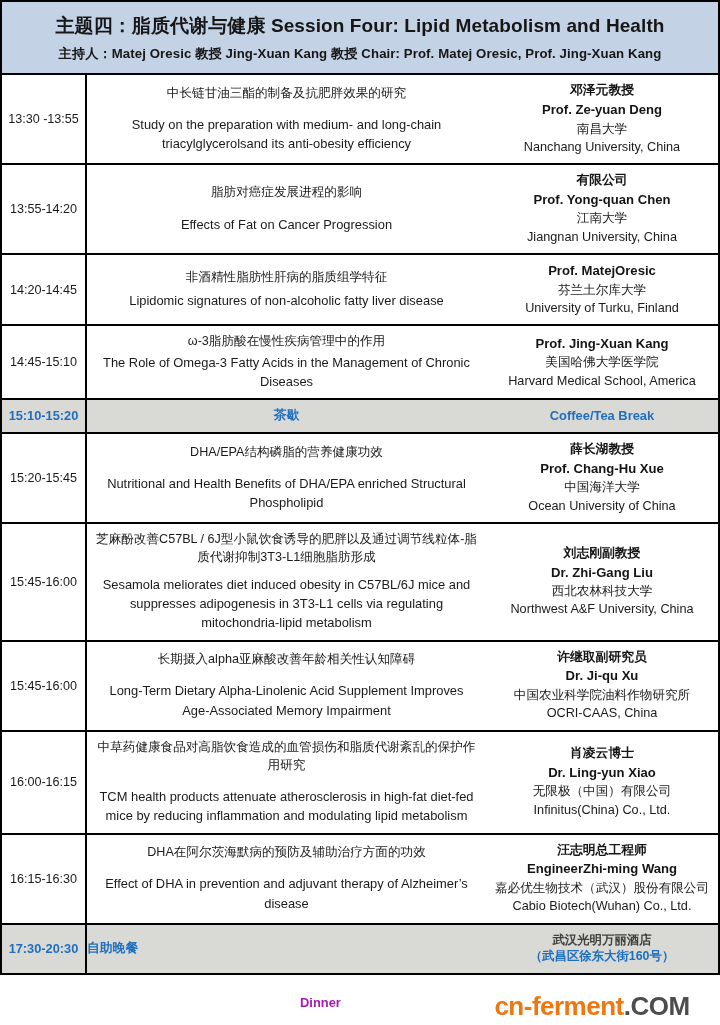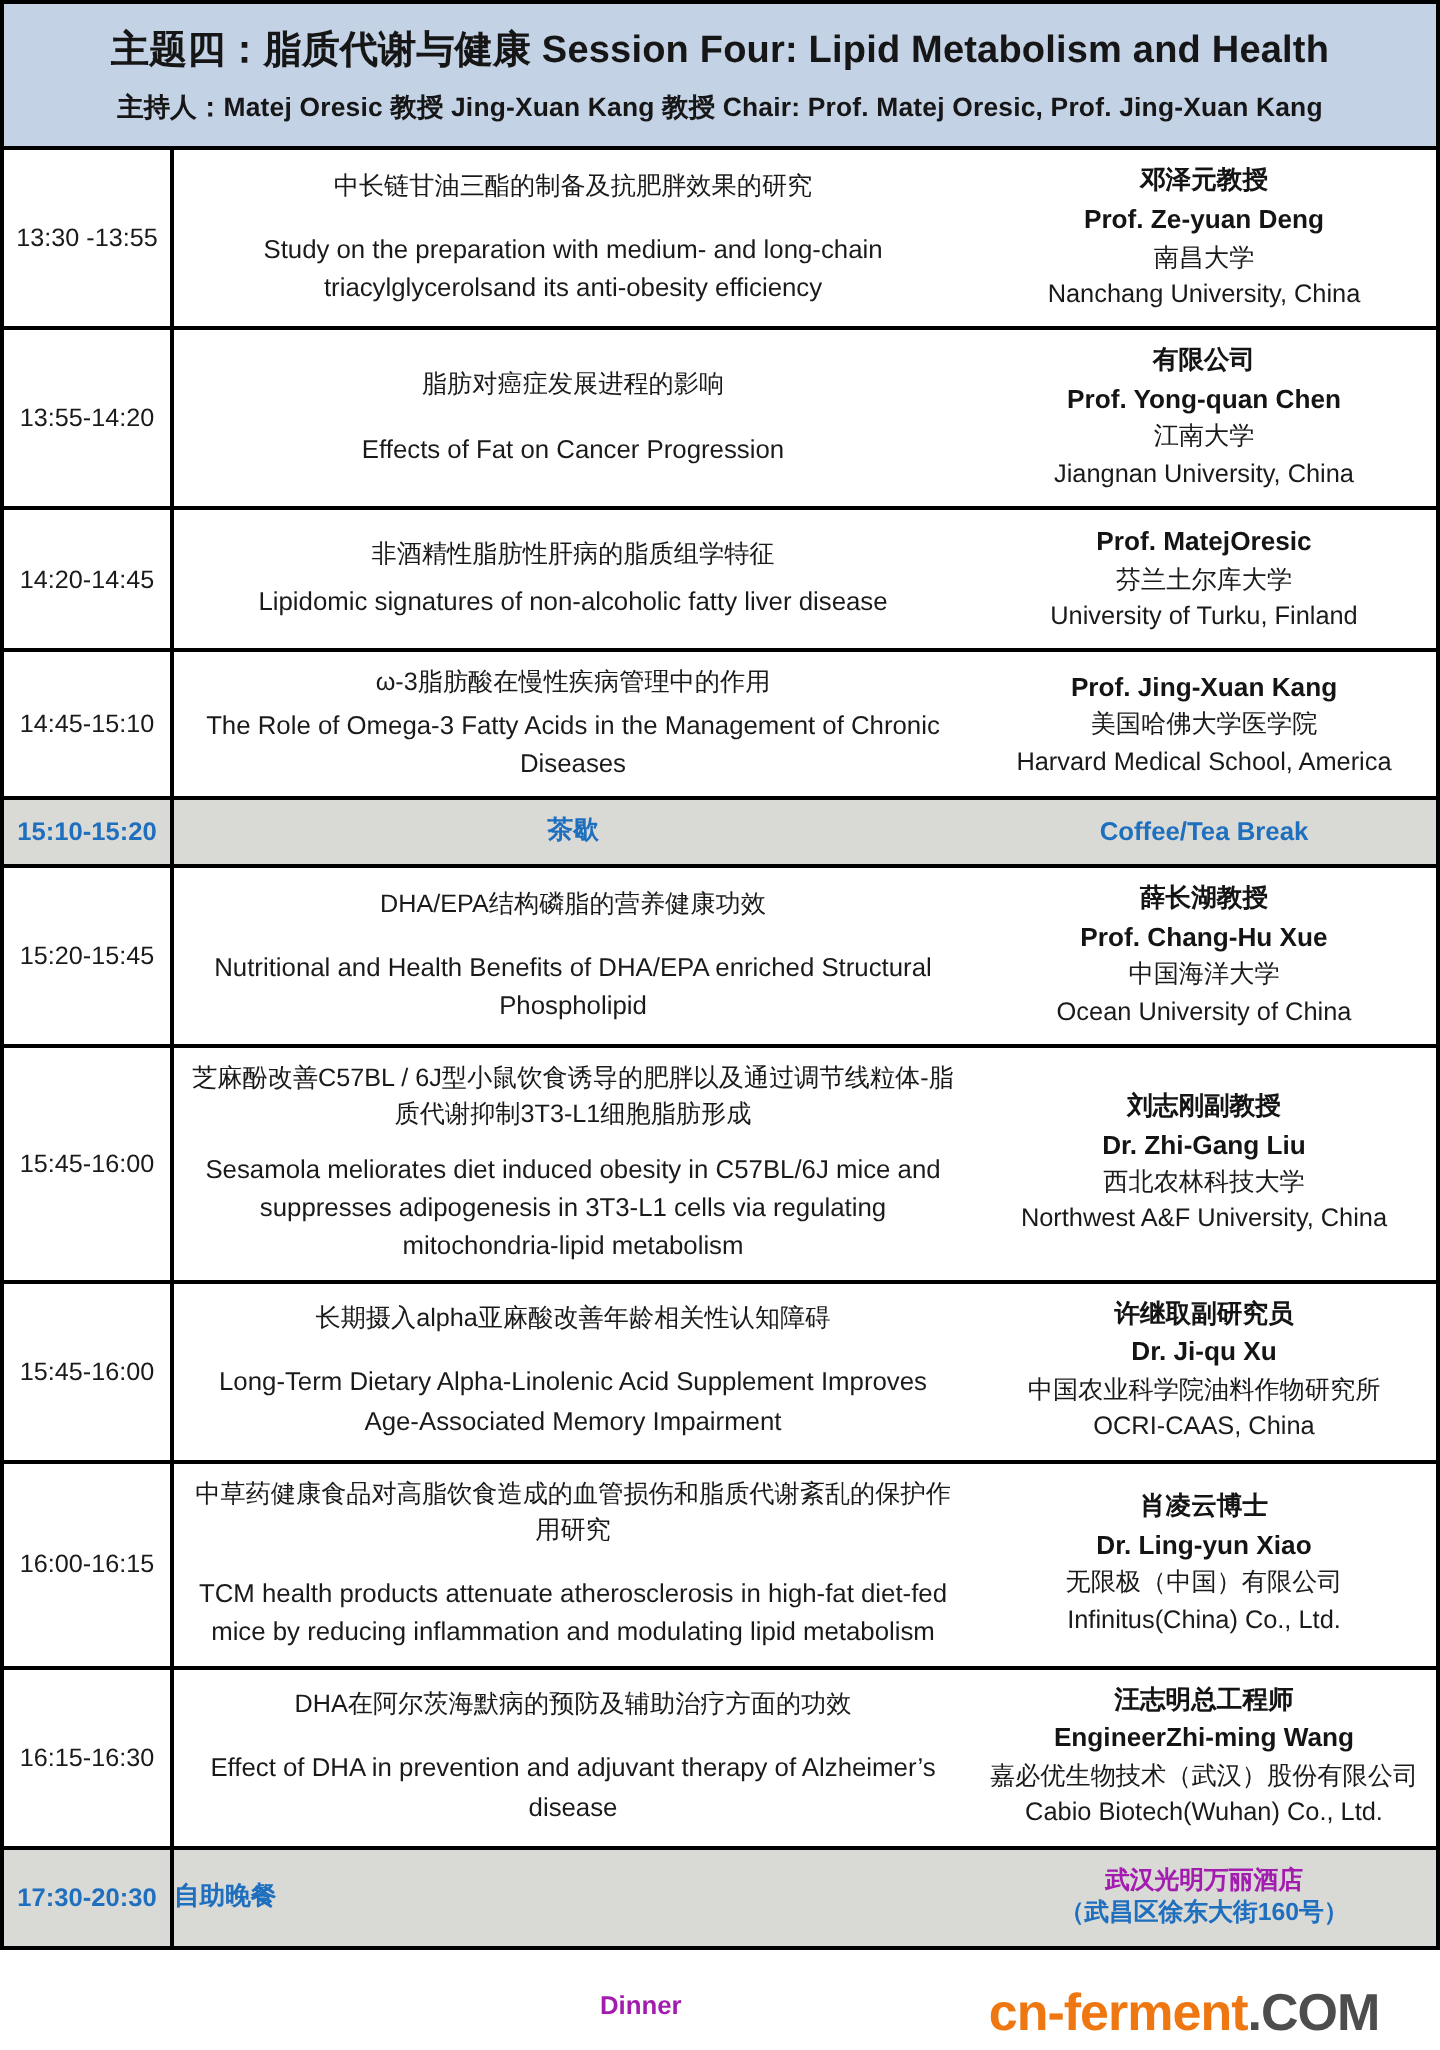--- a/index.html
+++ b/index.html
@@ -154,21 +154,21 @@
   }
   .dinner-venue {
     position: relative;
     text-align: center;
     border-left: none !important;
     padding: 3px 4px !important;
   }
   .venue-cn {
     font-size: 12.4px;
     font-weight: bold;
-    color: #a21caf;
+    color: #404040;
     line-height: 1.35;
     margin: 0;
   }
   .venue-addr {
     font-size: 12.4px;
     font-weight: bold;
     color: #1f6fbf;
     line-height: 1.35;
     margin: 0;
   }

